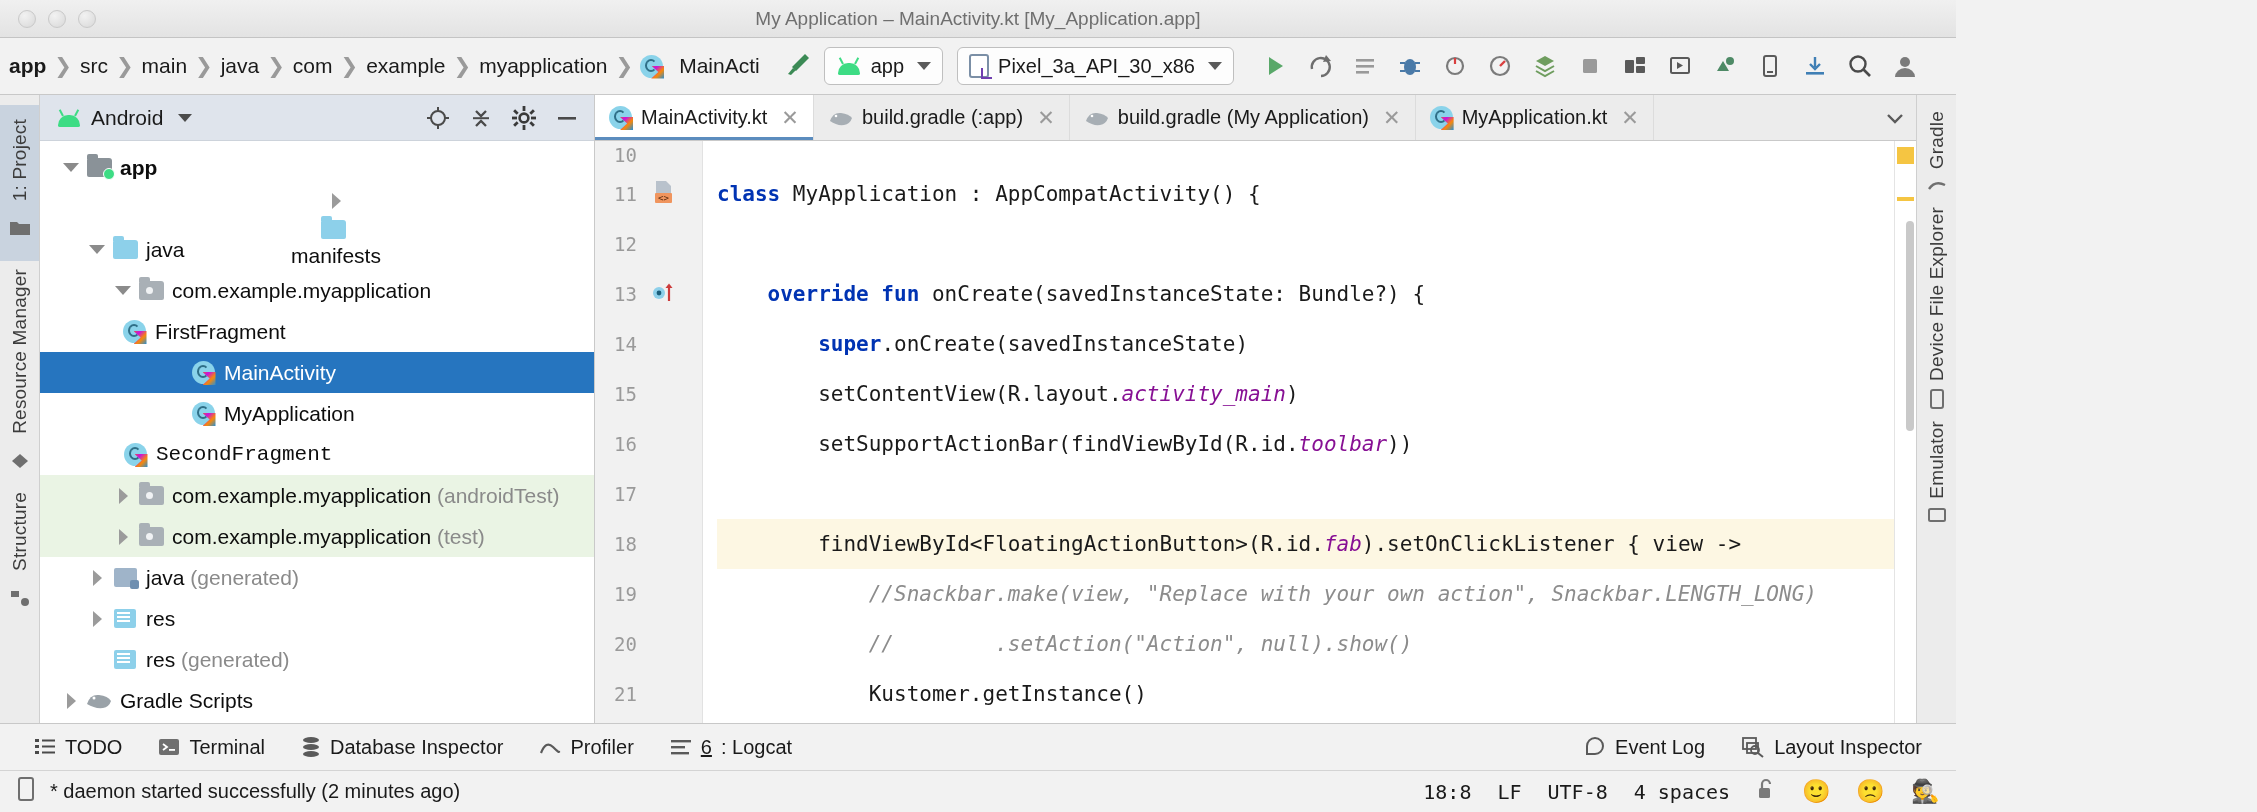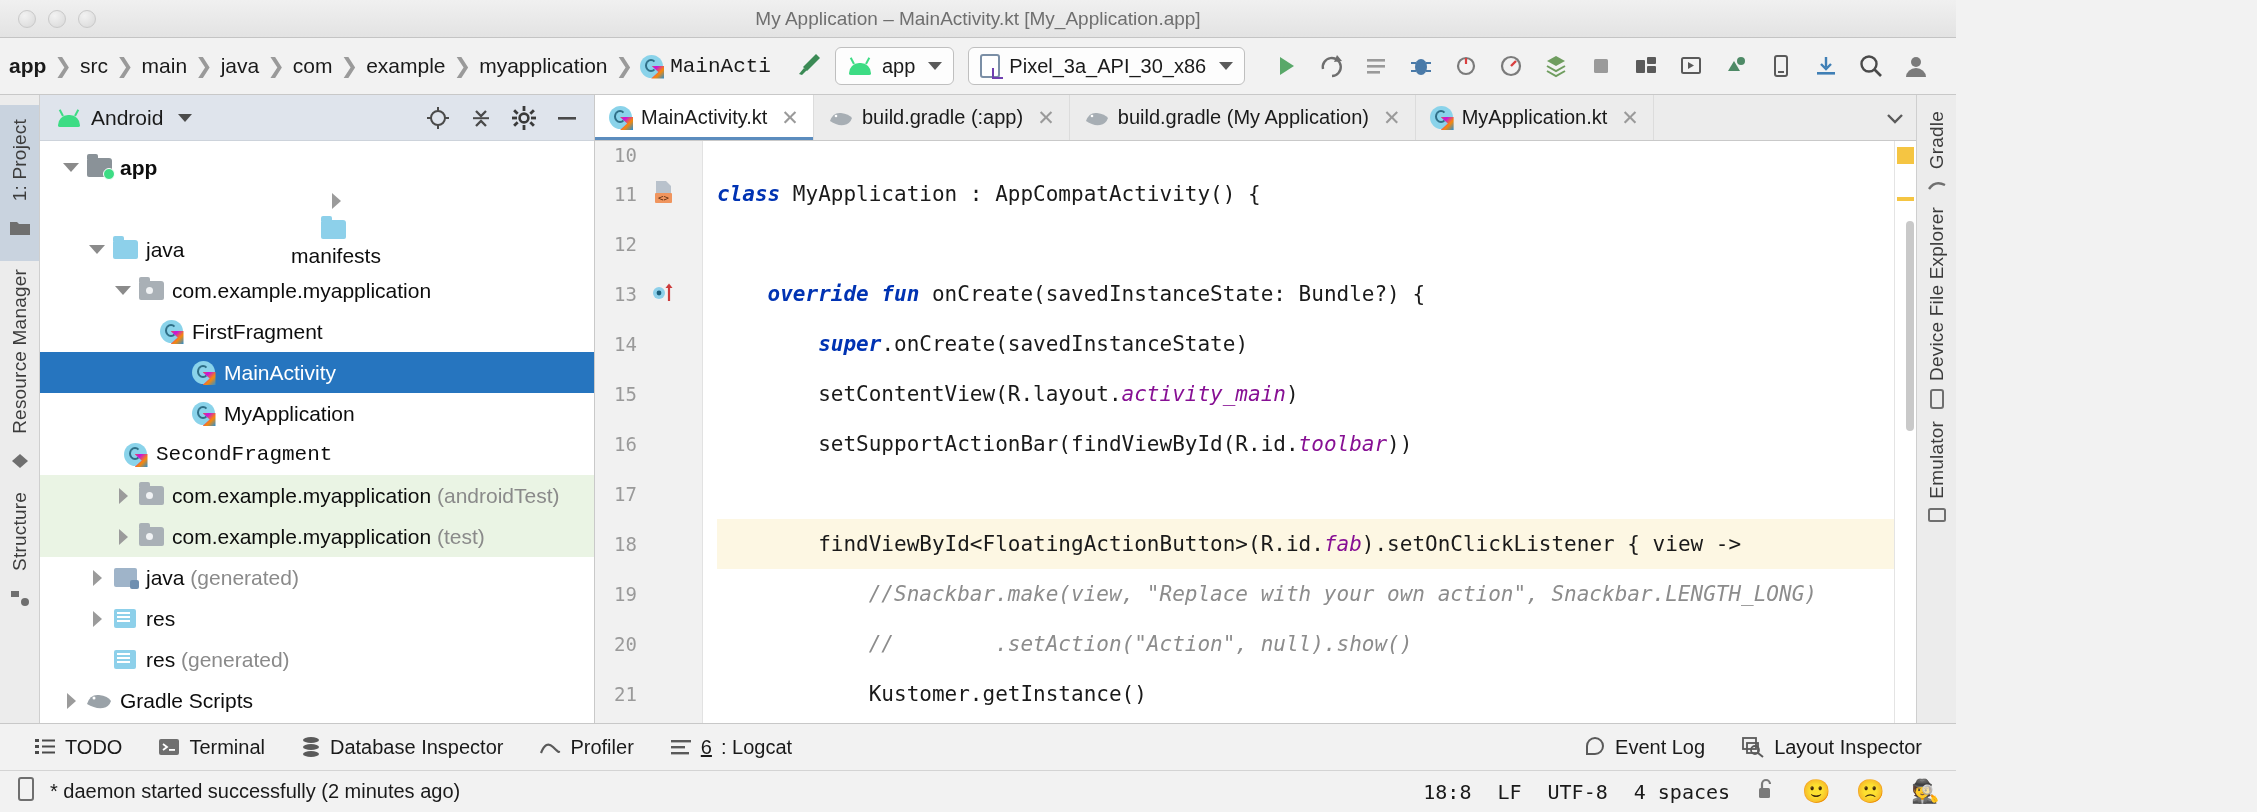--- a/index.html
+++ b/index.html
@@ -31,21 +31,21 @@
   
   .toolbar {
     height: 57px; flex: 0 0 57px;
     background: #f2f2f2; border-bottom: 1px solid #c8c8c8;
     display: flex; align-items: center; padding: 0 8px 0 0;
   }
   .crumbs { display: flex; align-items: center; font-size: 21px; color: #1a1a1a; padding-left: 2px; white-space: nowrap; }
   .crumb { padding: 0 7px; }
   .crumb.bold { font-weight: bold; }
   .crumb-sep { color: #9a9a9a; font-size: 21px; padding: 0 1px; }
-  .crumb-kt { display: flex; align-items: center; gap: 7px; padding: 0 6px; font-family: Liberation Mono, monospace; }
+  .crumb-kt { display: flex; align-items: center; gap: 16px; padding: 0 6px; }
 
   .kt-icon { width: 23px; height: 23px; position: relative; display: inline-block; flex: 0 0 23px; }
   .kt-icon .circ { position: absolute; inset: 0; border-radius: 50%;
       background: #8ad3ea; }
   .kt-icon .inner { position: absolute; left: 5px; top: 4px; width: 12px; height: 13px;
       border: 2.5px solid #2f6f87; border-radius: 50%; border-right-color: transparent; }
   .kt-icon .ktsq { position: absolute; right: -1px; bottom: -1px; width: 13px; height: 13px;
       background: linear-gradient(135deg, #e44857 0%, #c711e1 25%, #f88909 60%, #1b8fe0 100%);
       clip-path: polygon(0 0, 100% 0, 100% 100%, 0 100%, 55% 50%); }
   .hammer { margin: 0 10px 0 16px; }
@@ -157,21 +157,21 @@
   .gnum { width: 48px; text-align: right; padding-right: 6px; }
   .gmark { width: 54px; display: flex; align-items: center; padding-left: 8px; }
 
   .code {
     flex: 1 1 auto; position: relative; overflow: hidden;
     font-family: "DejaVu Sans Mono", monospace; font-size: 21px; color: #1a1a1a;
     padding-left: 14px;
   }
   .cline { height: 50px; display: flex; align-items: center; white-space: pre; }
   .cline.hl { background: #fdf7e3; }
-  .kw { color: #0033b3; font-weight: bold; font-style: italic; }
+  .kw { color: #0033b3; font-weight: bold; }
   .cm { color: #8c8c8c; font-style: italic; }
   .prop { color: #871094; font-style: italic; }
 
   
   .markbar { width: 22px; flex: 0 0 22px; background: #fff; border-left: 1px solid #e4e4e4; position: relative; }
   .markbar .m1 { position:absolute; right:2px; top:6px; width:17px; height:17px; background:#f5c542; }
   .markbar .m2 { position:absolute; right:2px; top:56px; width:17px; height:4px; background:#f5c542; }
   .scrollthumb { position: absolute; right: 2px; top: 80px; width: 8px; height: 210px; background: #c9c9c9; border-radius: 4px; }
 
   
@@ -459,21 +459,21 @@
           </div>
           <div class="trow" style="padding-left: 70px;">
             <span class="twist">
               <span class="tri-d"></span>
             </span>
             <span class="ticon">
               <span class="folder grey"></span>
             </span>
             <span class="tlabel">com.example.myapplication</span>
           </div>
-          <div class="trow" style="padding-left: 90px;">
+          <div class="trow" style="padding-left: 53px;">
             <span class="twist"></span>
             <span class="ticon">
               <span class="kt-icon">
                 <span class="circ"></span>
                 <span class="inner"></span>
                 <span class="ktsq"></span>
               </span>
             </span>
             <span class="tlabel">FirstFragment</span>
           </div>

